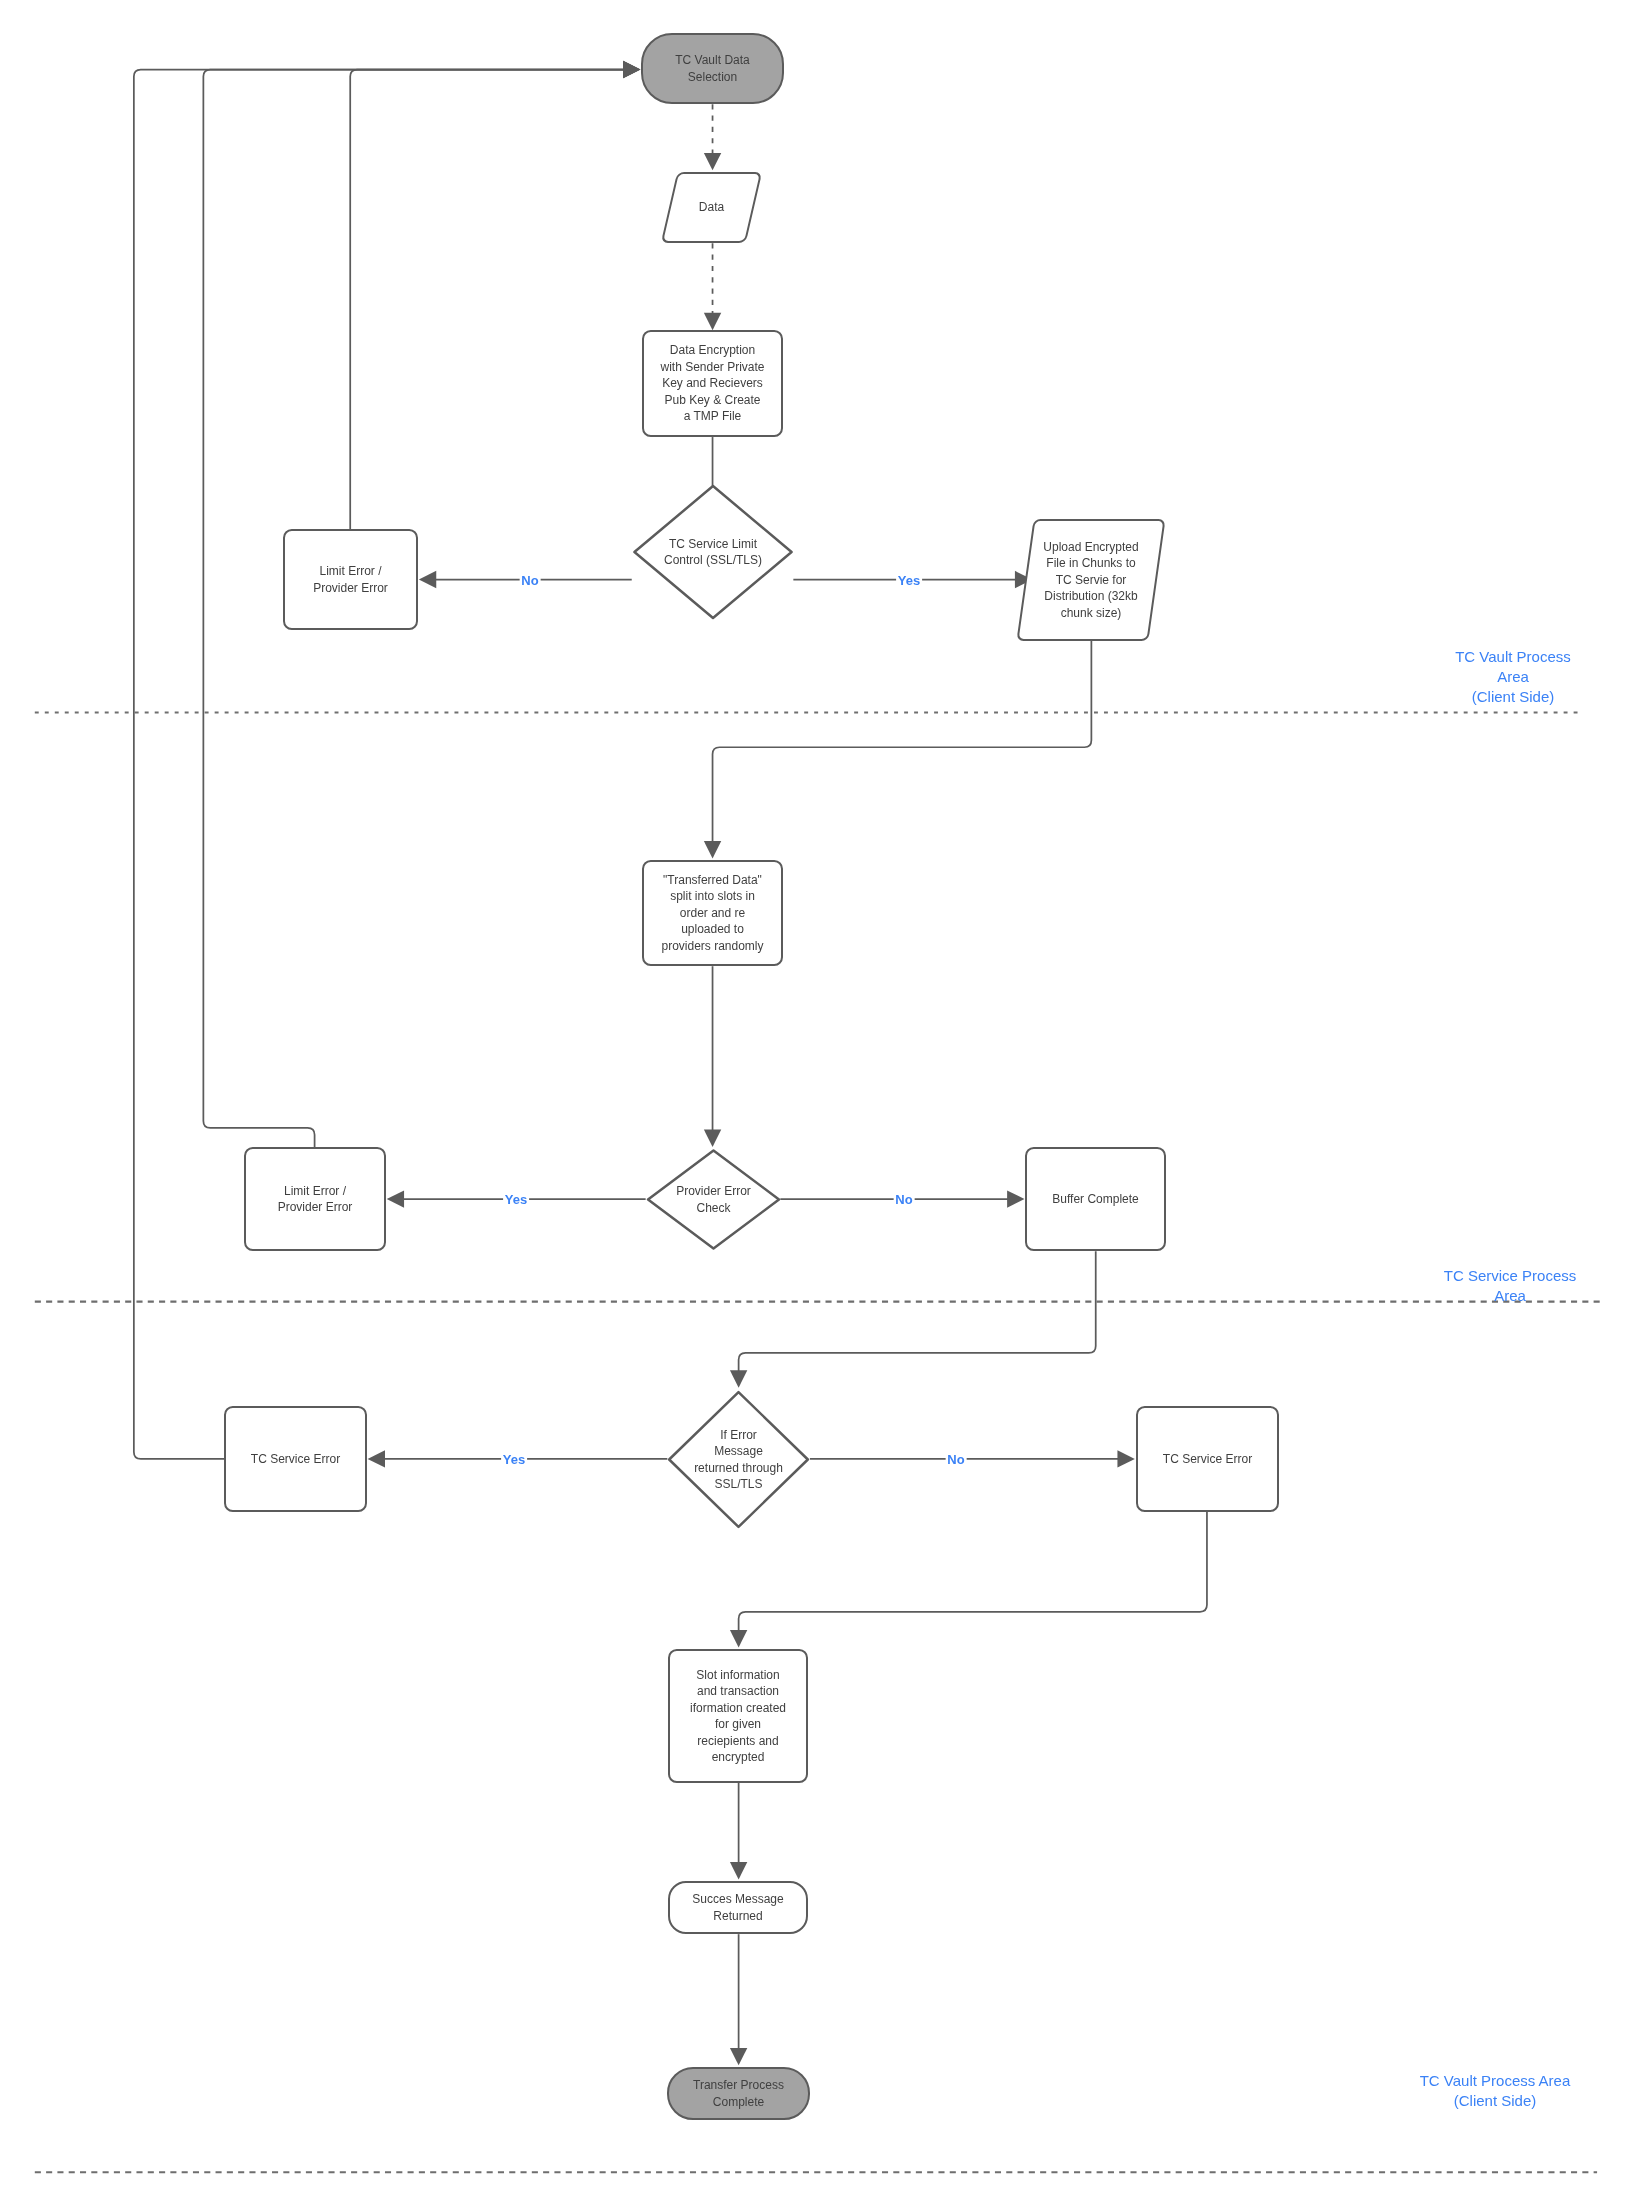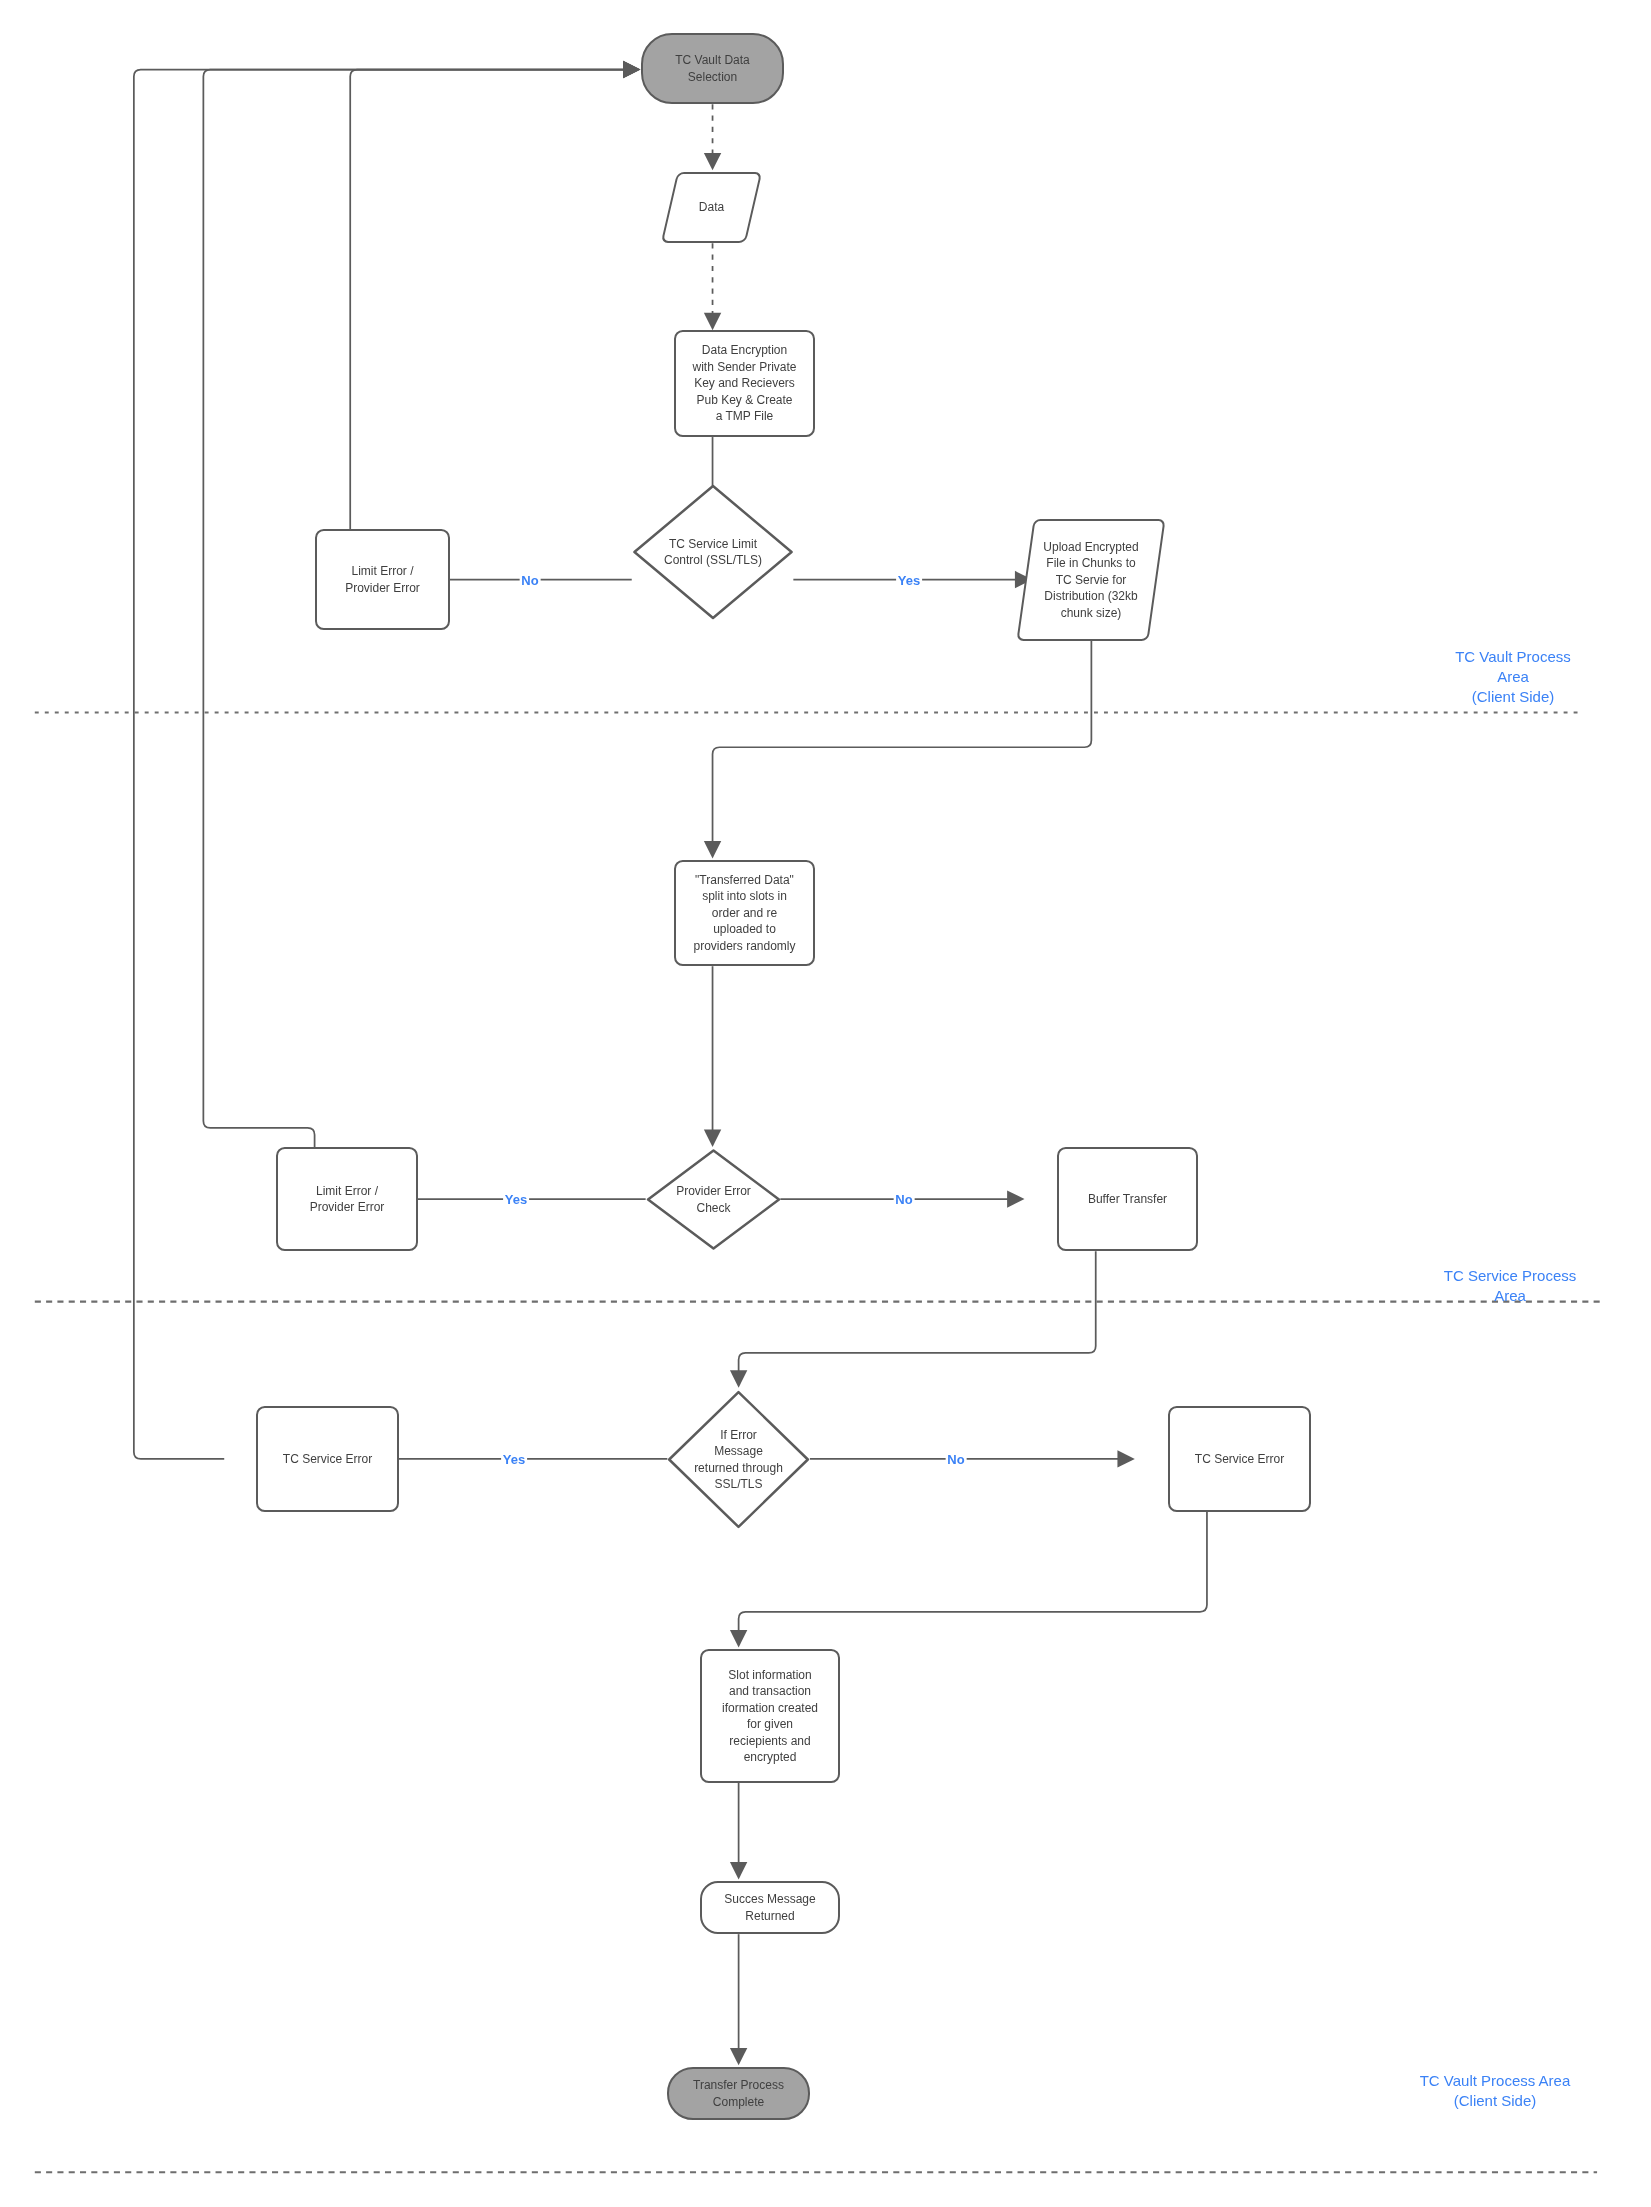--- a/index.html
+++ b/index.html
@@ -15,21 +15,21 @@
   .edge.dashed{stroke-dasharray:6 7;}
   .divider{fill:none; stroke:var(--divider); stroke-width:2.5;}
   .divider.fine{stroke-dasharray:4.5 7;}
   .divider.coarse{stroke-dasharray:7 6;}
 
   .node{position:absolute; display:flex; align-items:center; justify-content:center;}
   .node .txt{
     position:relative; z-index:2; white-space:pre-line; text-align:center;
     font-size:12px; line-height:16.5px; color:var(--text); padding:0 5.2px;
   }
-  .node.box{background:#fff; border:2.2px solid var(--stroke); border-radius:8.7px; box-sizing:border-box;margin-left:32px;}
+  .node.box{background:#fff; border:2.2px solid var(--stroke); border-radius:8.7px; box-sizing:border-box;}
   .node.pill{background:#a3a3a3; border:2.2px solid var(--stroke); box-sizing:border-box;}
   .node.para .shape{
     position:absolute; inset:0; background:#fff; border:2.2px solid var(--stroke);
     border-radius:7px; box-sizing:border-box;
   }
   .node.diam .shape{position:absolute; inset:0; width:100%; height:100%; overflow:visible;}
   .node.diam .shape polygon{fill:#fff; stroke:var(--stroke); stroke-width:2.5; stroke-linejoin:round; vector-effect:non-scaling-stroke;}
 
   .elabel{
     position:absolute; transform:translate(-50%,-50%); z-index:3;
@@ -131,21 +131,21 @@
     <span class="txt">Provider Error
 Check</span>
   </div>
 
   <div class="node box" style="left:244px; top:1147px; width:142px; height:104px;">
     <span class="txt">Limit Error /
 Provider Error</span>
   </div>
 
   <div class="node box" style="left:1025px; top:1147px; width:141px; height:104px;">
-    <span class="txt">Buffer Transfer</span>
+    <span class="txt">Buffer Complete</span>
   </div>
 
   <div class="node diam" style="left:667px; top:1390px; width:143px; height:139px;">
     <svg class="shape" viewBox="0 0 100 100" preserveAspectRatio="none">
       <polygon points="50,1.5 98.5,50 50,98.5 1.5,50"></polygon>
     </svg>
     <span class="txt">If Error
 Message
 returned through
 SSL/TLS</span>

